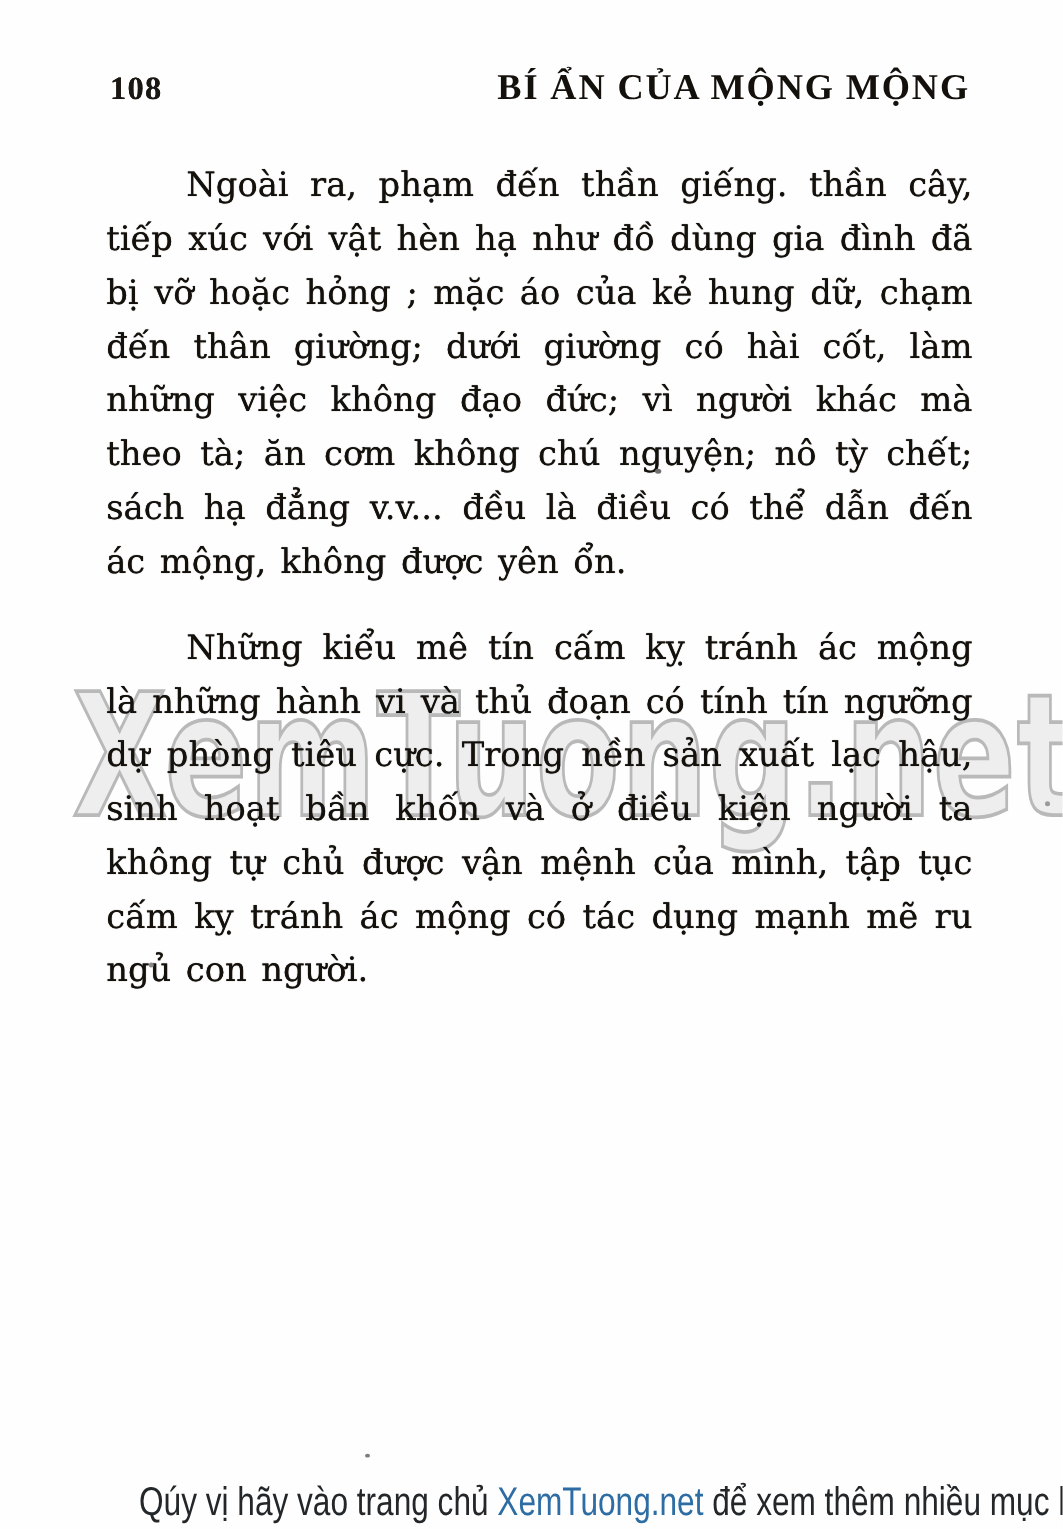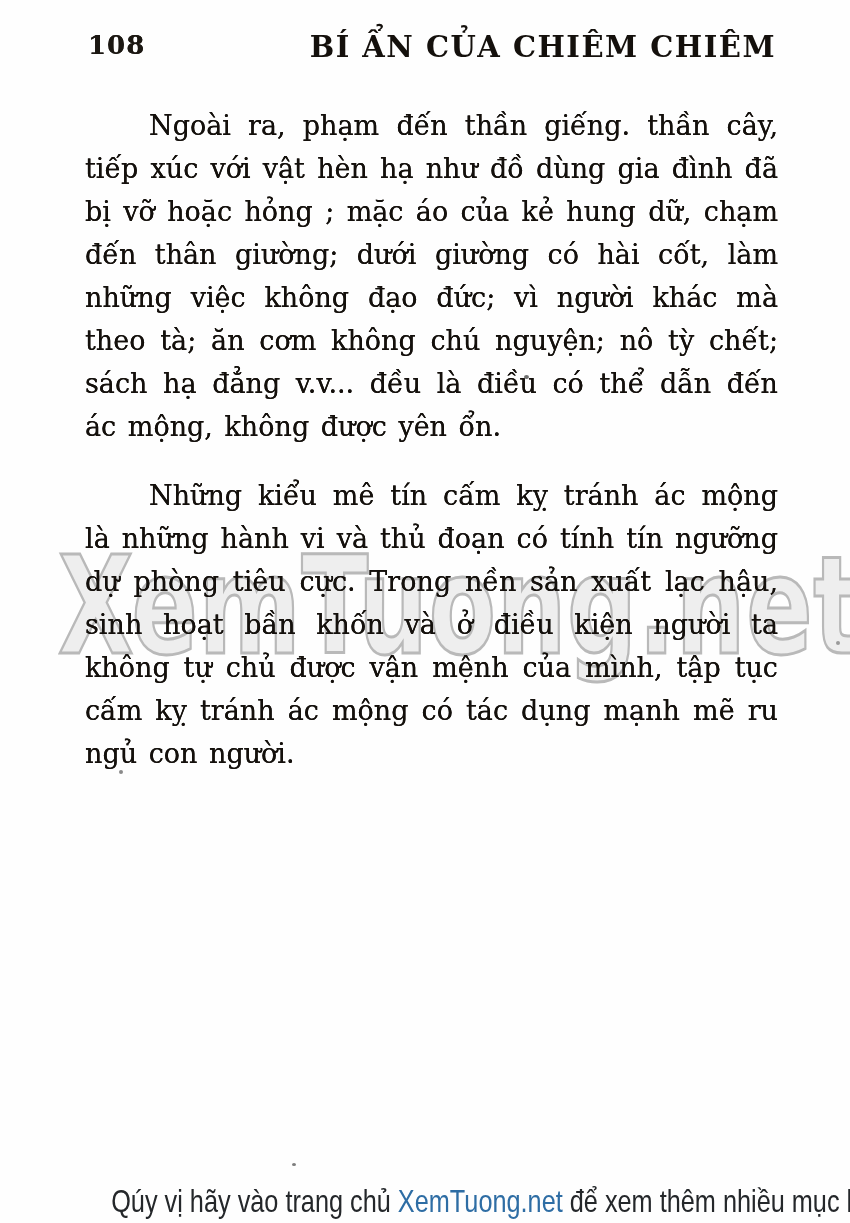--- a/index.html
+++ b/index.html
@@ -12,22 +12,23 @@
   }
   .page {
     position: absolute; inset: 0;
     background: #fefefe;
   }
 
   
   .page-header {
     display: flex;
     justify-content: space-between;
-    align-items: flex-start;
-    padding: 30px 74px 0 88px;
+    align-items: center;
+    padding: 54px 74px 0 88px;
+    font-family: Liberation Serif, serif;
   }
   .page-num {
     font-size: 26px; font-weight: bold;
     color: #1b1712; letter-spacing: 1px;
     text-shadow: 0 0 0.5px currentColor;
   }
   .book-title {
     margin: 0;
     font-size: 29px; font-weight: bold;
     letter-spacing: 1.5px;
@@ -96,21 +97,21 @@
   .sp3 { left: 292px; top: 1163px; width: 4px; height: 3px; background: #7d7d7d; }
   .sp4 { left: 836px; top: 641px; width: 4px; height: 4px; background: #9a9a9a; }
 </style>
 </head>
 <body>
 
 <div class="page">
 
   <header class="page-header">
     <span class="page-num">108</span>
-    <h1 class="book-title">BÍ ẨN CỦA CHIÊM CHIÊM</h1>
+    <h1 class="book-title">BÍ ẨN CỦA MỘNG MỘNG</h1>
   </header>
 
   <div class="watermark">XemTuong.net</div>
 
   <main class="body-text">
     <p>Ngoài ra, phạm đến thần giếng. thần cây, tiếp xúc với vật hèn hạ như đồ dùng gia đình đã bị vỡ hoặc hỏng ; mặc áo của kẻ hung dữ, chạm đến thân giường; dưới giường có hài cốt, làm những việc không đạo đức; vì người khác mà theo tà; ăn cơm không chú nguyện; nô tỳ chết; sách hạ đẳng v.v... đều là điều có thể dẫn đến ác mộng, không được yên ổn.</p>
     <p>Những kiểu mê tín cấm kỵ tránh ác mộng là những hành vi và thủ đoạn có tính tín ngưỡng dự phòng tiêu cực. Trong nền sản xuất lạc hậu, sinh hoạt bần khốn và ở điều kiện người ta không tự chủ được vận mệnh của mình, tập tục cấm kỵ tránh ác mộng có tác dụng mạnh mẽ ru ngủ con người.</p>
   </main>
 
   <span class="speck sp1"></span>

